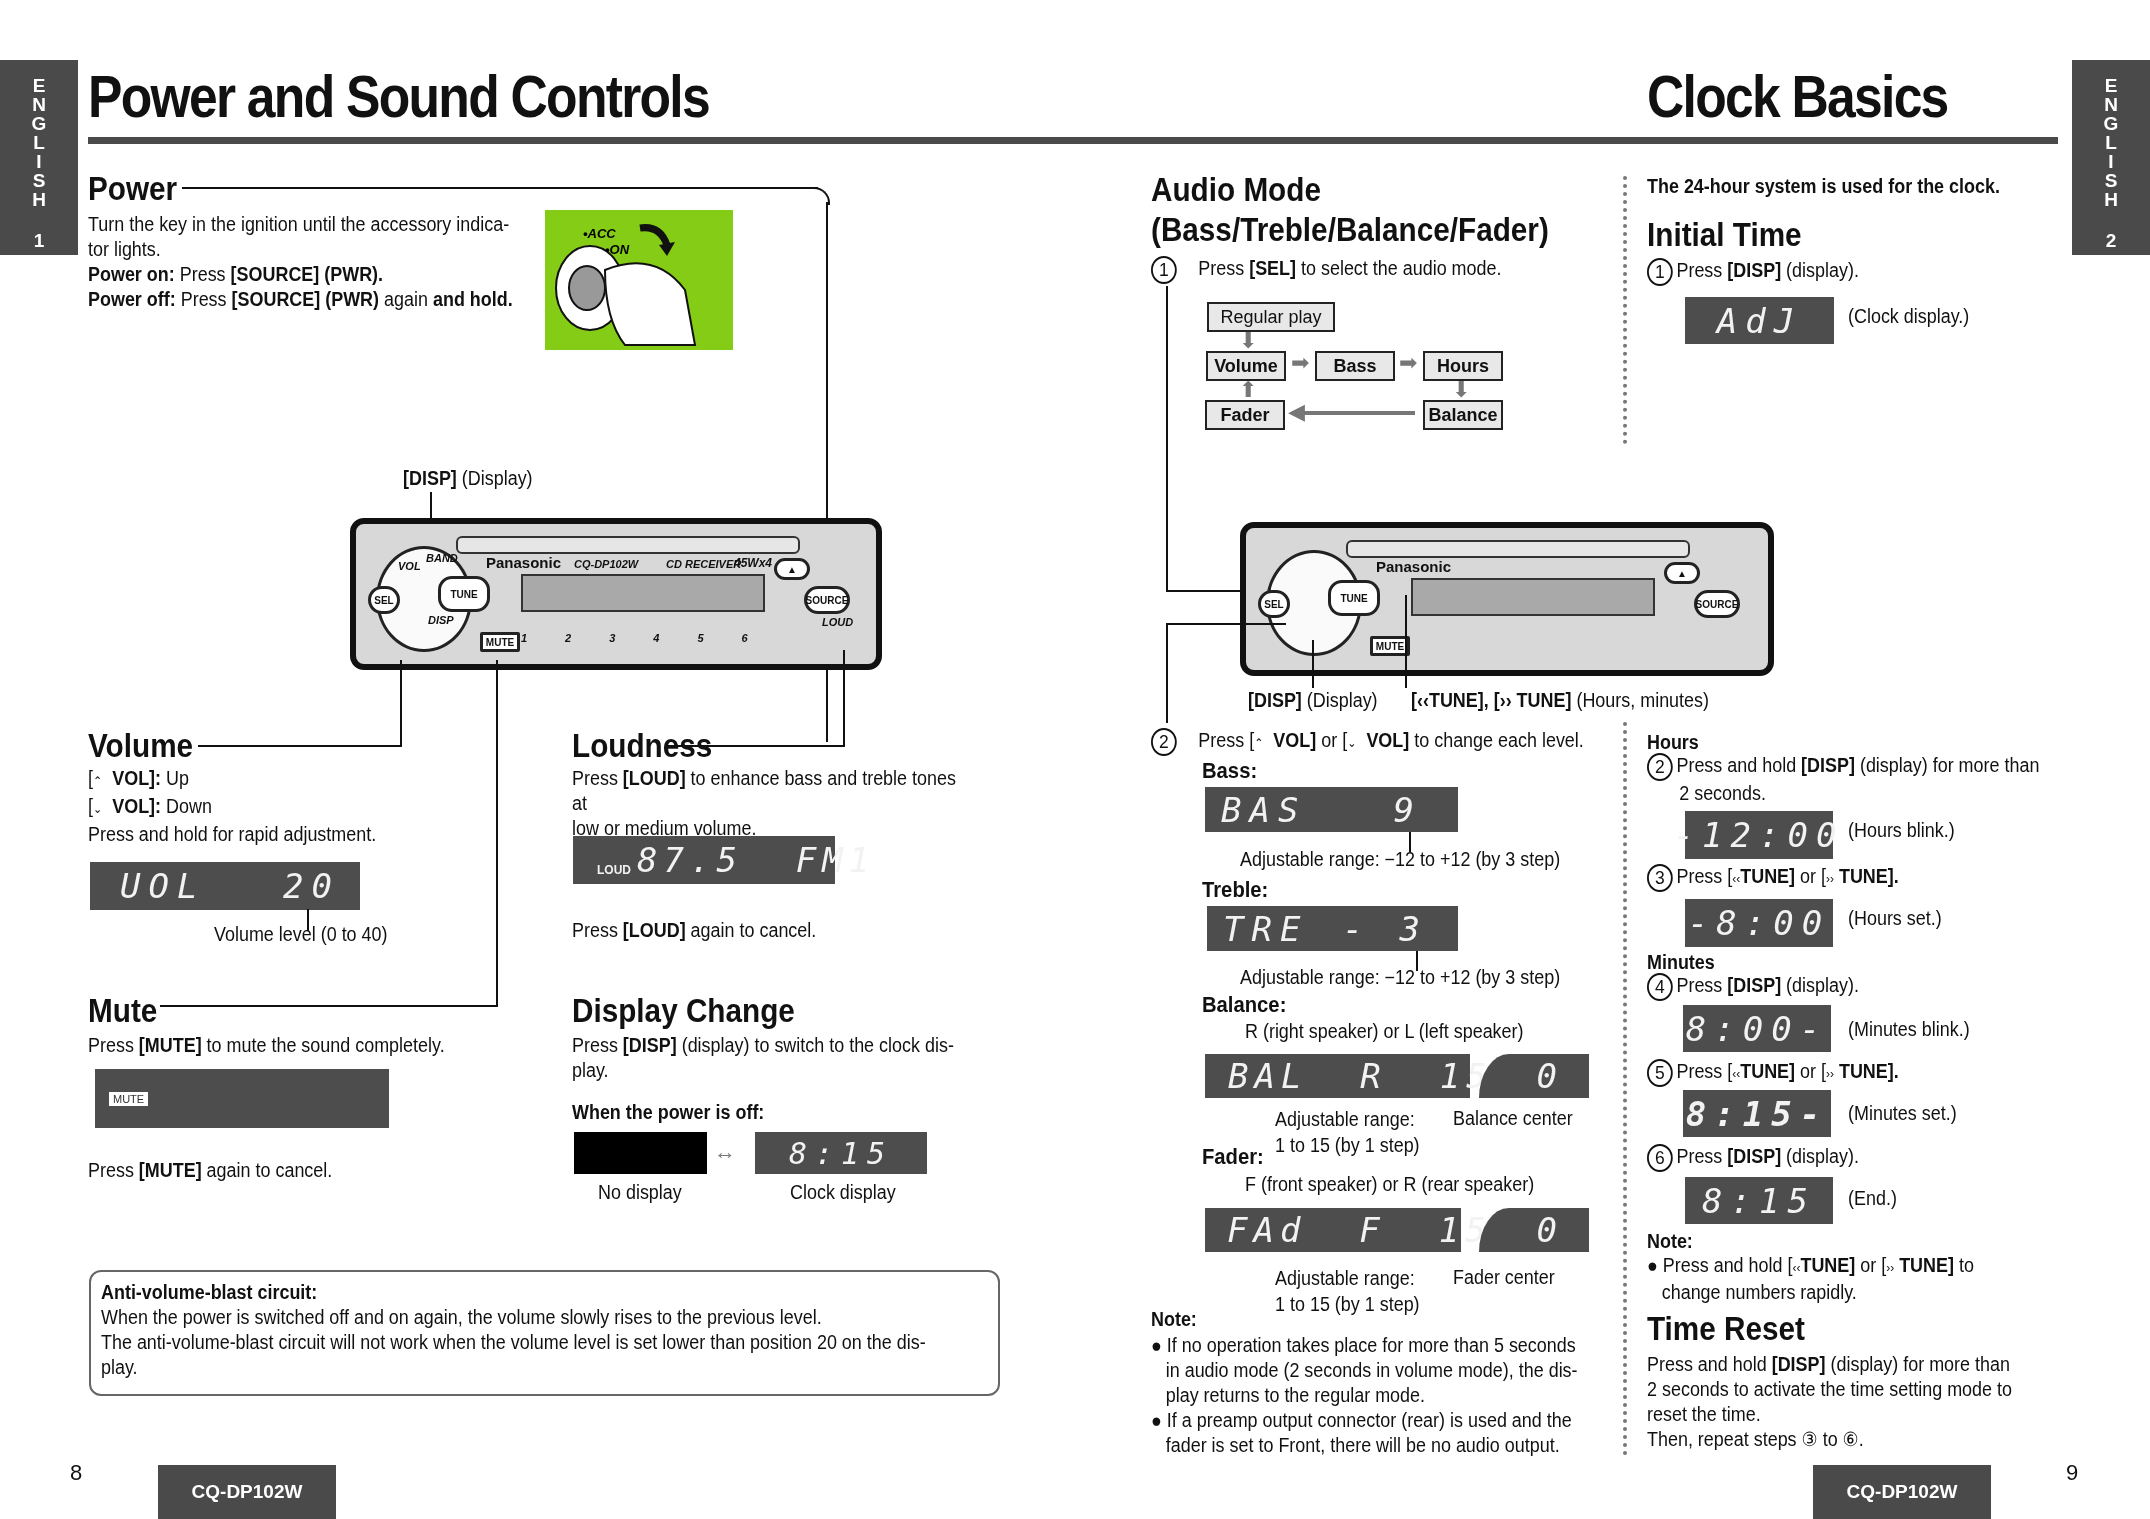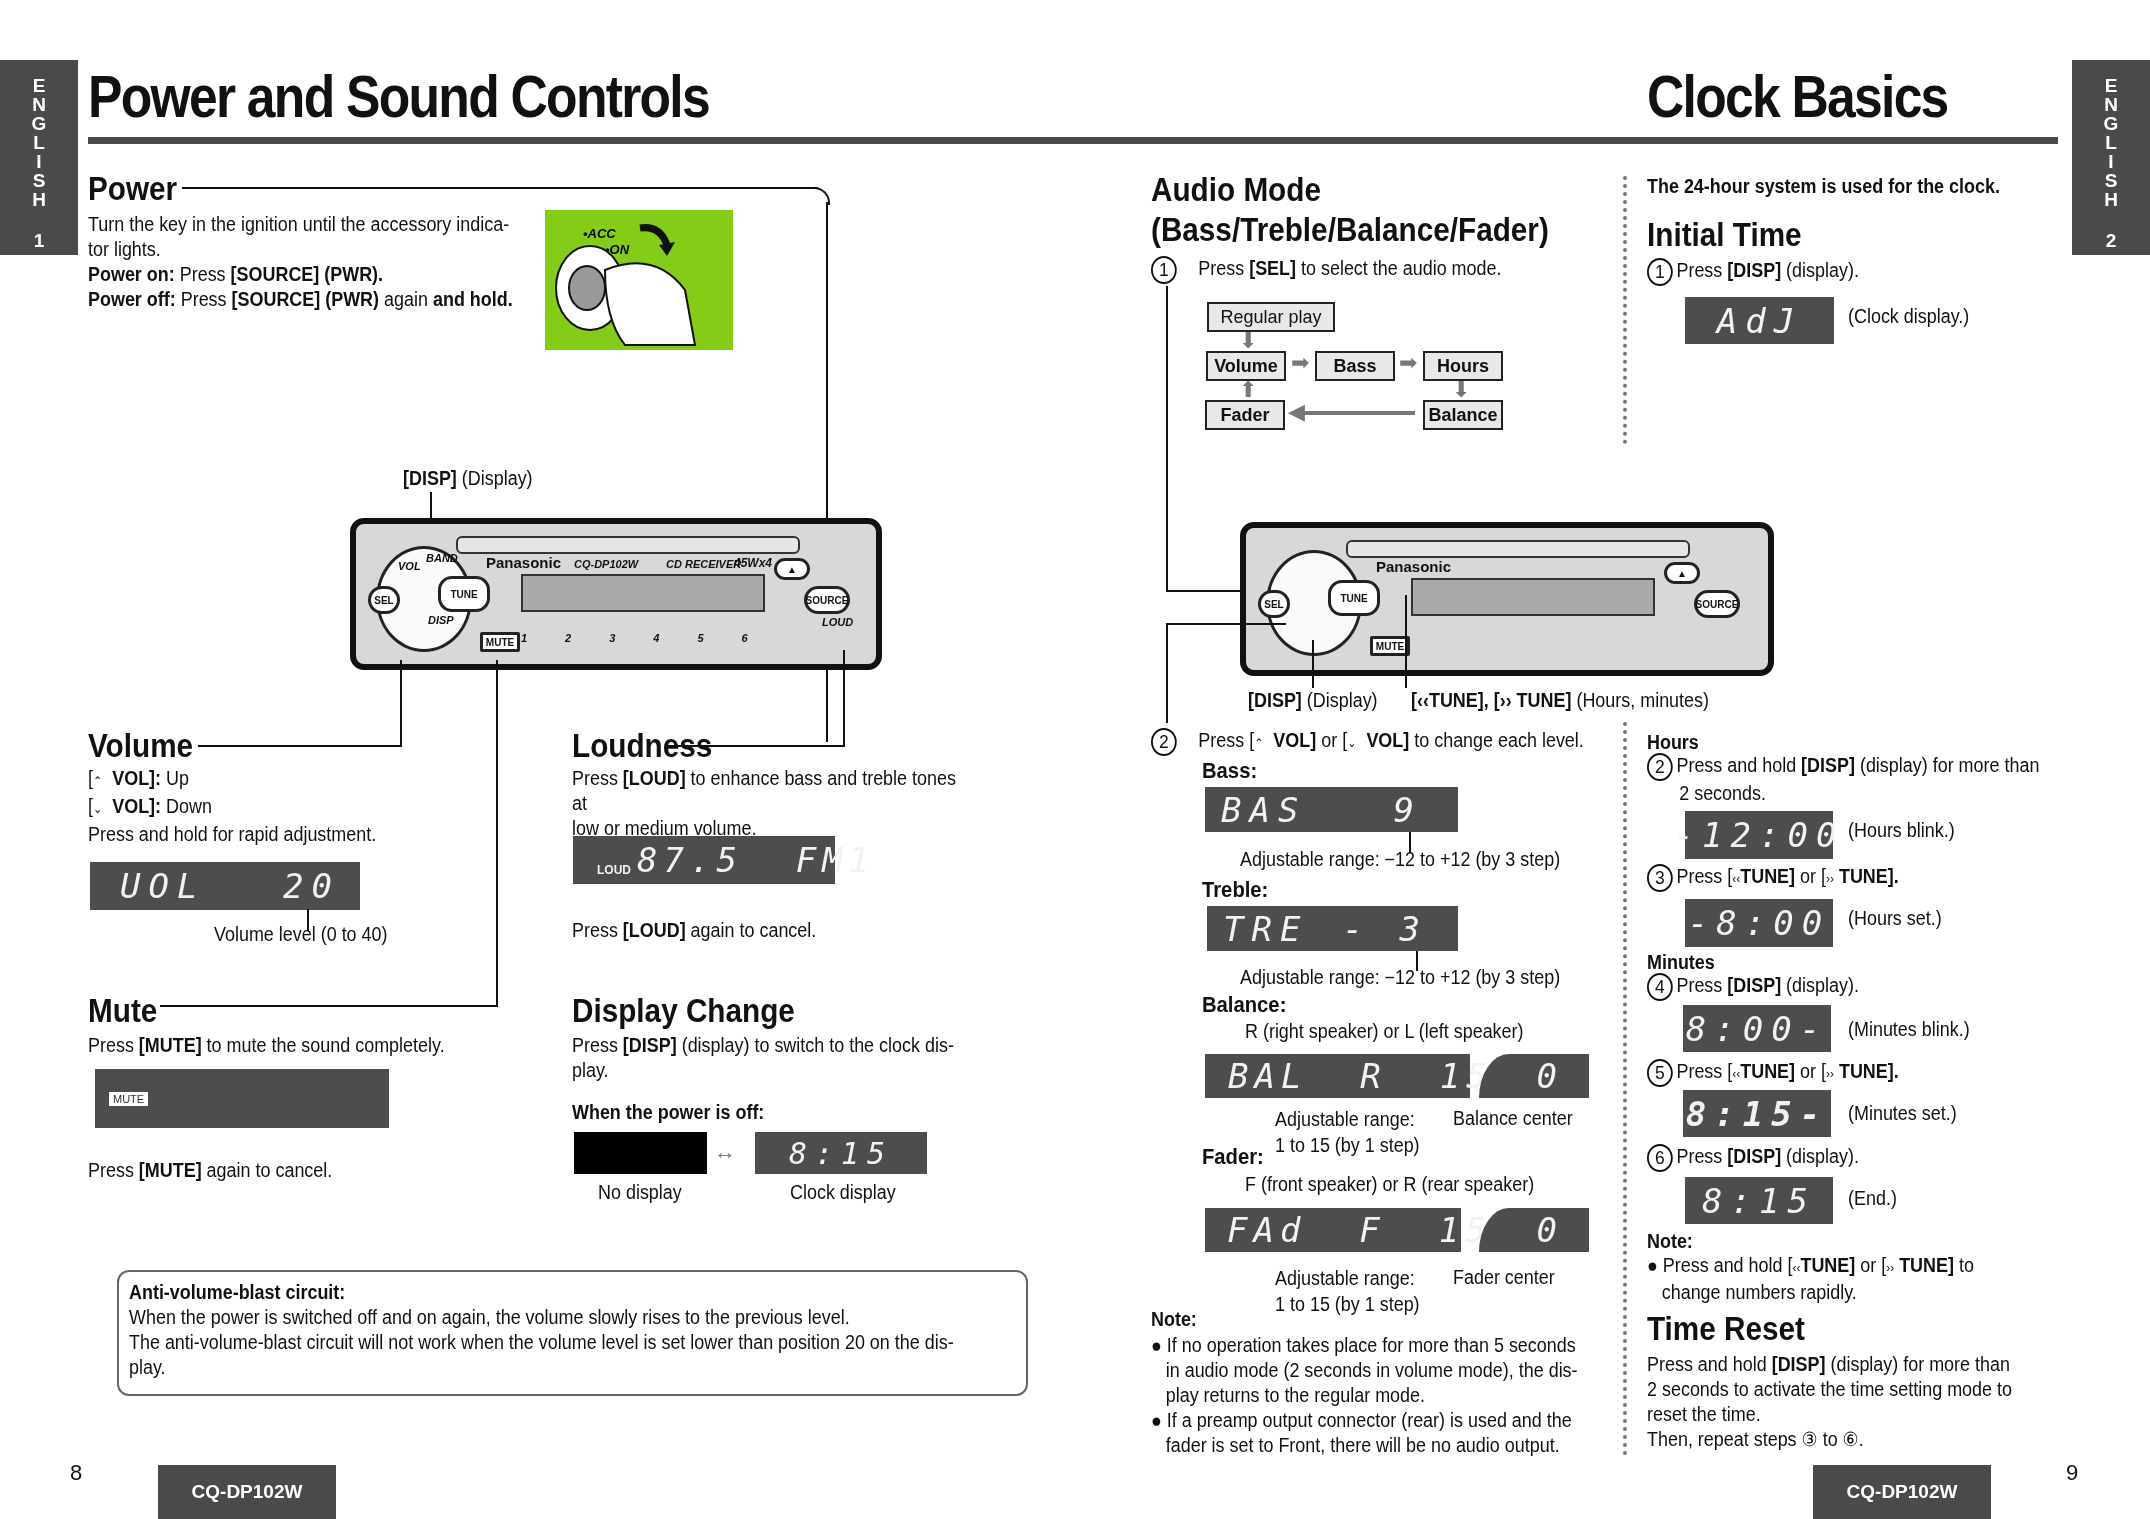--- a/index.html
+++ b/index.html
@@ -147,21 +147,21 @@
   <div><span>Press</span> <b>[DISP]</b> <span>(display) to switch to the clock dis-</span></div>
   <div>play.</div>
 </div>
 <div class="abs txt" style="left:572px;top:1100px;font-weight:bold;">When the power is off:</div>
 <div class="abs" style="left:574px;top:1132px;width:133px;height:42px;background:#000;"></div>
 <div class="arrow" style="left:714px;top:1141px;">↔</div>
 <div class="lcd" style="left:755px;top:1132px;width:172px;height:42px;justify-content:center;font-size:30px;">8:15</div>
 <div class="abs txt" style="left:598px;top:1180px;">No display</div>
 <div class="abs txt" style="left:790px;top:1180px;">Clock display</div>
 
-<div class="note-box" style="left:89px;top:1270px;width:907px;height:122px;margin-left:28px;">
+<div class="note-box" style="left:89px;top:1270px;width:907px;height:122px;">
   <div class="abs txt" style="left:10px;top:8px;width:980px;">
     <div style="font-weight:bold;">Anti-volume-blast circuit:</div>
     <div>When the power is switched off and on again, the volume slowly rises to the previous level.</div>
     <div>The anti-volume-blast circuit will not work when the volume level is set lower than position 20 on the dis-</div>
     <div>play.</div>
   </div>
 </div>
 
 <div class="pagenum" style="left:70px;">8</div>
 <div class="footer-box" style="left:158px;">CQ-DP102W</div>

